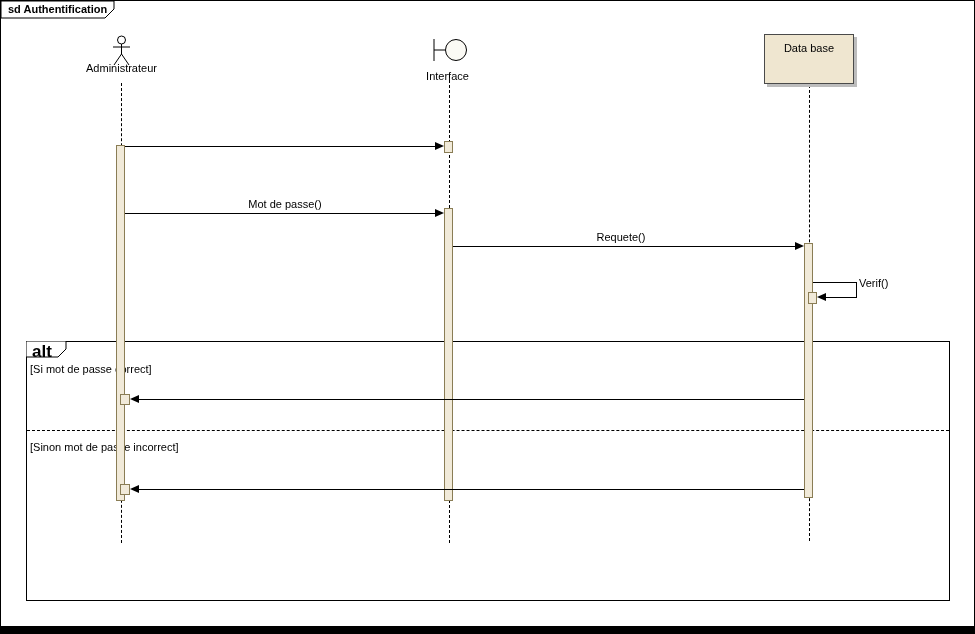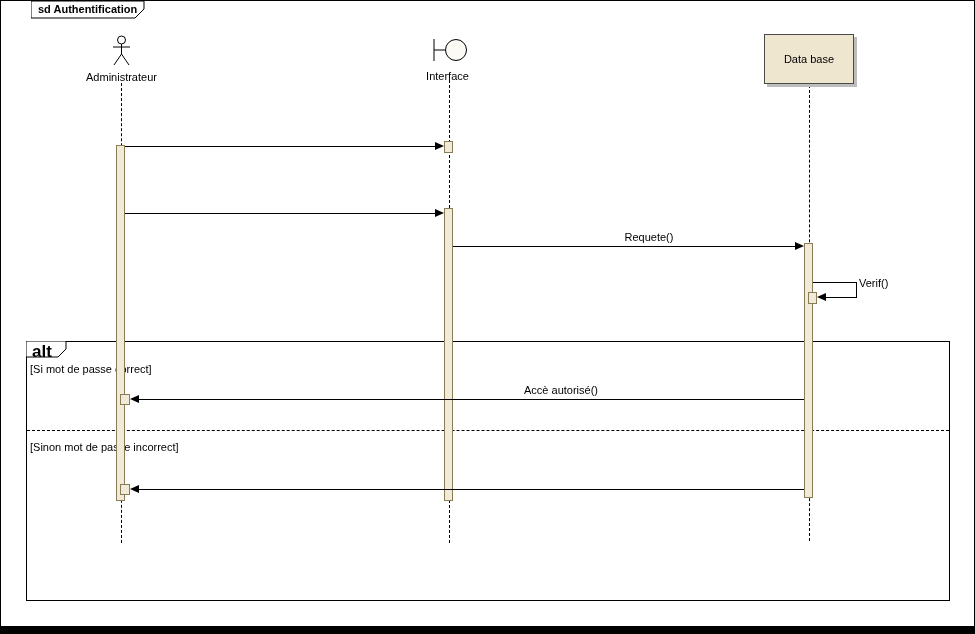--- a/index.html
+++ b/index.html
@@ -17,23 +17,23 @@
   .arrow-r { position: absolute; width: 0; height: 0;
     border-top: 4px solid transparent; border-bottom: 4px solid transparent;
     border-left: 9px solid #000; }
   .arrow-l { position: absolute; width: 0; height: 0;
     border-top: 4px solid transparent; border-bottom: 4px solid transparent;
     border-right: 9px solid #000; }
   .msg-label { position: absolute; font-size: 11px; text-align: center; white-space: nowrap; }
   .node-label { position: absolute; font-size: 11px; text-align: center; white-space: nowrap; }
   .obj-box {
     position: absolute; background: #efe6d0; border: 1px solid #4a4a4a;
-    box-shadow: 3px 3px 0 #bdbdbd; text-align: center; padding-top: 18px; font-size: 11px;
+    box-shadow: 3px 3px 0 #bdbdbd; text-align: center; padding-top: 7px; font-size: 11px;
   }
-  .frame-tab { position: absolute; left: 0; top: 0; width: 114px; height: 18px; margin-left: 30px; }
+  .frame-tab { position: absolute; left: 0; top: 0; width: 114px; height: 18px; }
   .frame-tab-text { position: absolute; left: 7px; top: 2px; font-weight: bold; font-size: 11px; white-space: nowrap; }
   .alt-frame { position: absolute; border: 1px solid #000; background: transparent; }
   .alt-tab { position: absolute; left: -1px; top: -1px; width: 41px; height: 17px; }
   .alt-tab-text { position: absolute; left: 6px; top: 1px; font-weight: bold; font-size: 17px; }
   .guard { position: absolute; font-size: 11px; white-space: nowrap; }
   .alt-divider { position: absolute; left: 0; width: 100%; height: 0; border-top: 1px dashed #000; }
   .bottom-bar { position: absolute; left: 0; bottom: 0; width: 100%; height: 7px; background: #000; }
 </style>
 </head>
 <body>
@@ -51,21 +51,21 @@
   <div class="lifeline" style="left:448px;top:74px;height:468px"></div>
   <div class="lifeline" style="left:808px;top:84px;height:456px"></div>
 
   <svg class="abs" style="left:109px;top:34px" width="23" height="32">
     <circle cx="11.5" cy="5" r="4" fill="#ffffff" stroke="#000000"></circle>
     <line x1="11.5" y1="9" x2="11.5" y2="19" stroke="#000000"></line>
     <line x1="3" y1="12" x2="20" y2="12" stroke="#000000"></line>
     <line x1="11.5" y1="19" x2="4" y2="30" stroke="#000000"></line>
     <line x1="11.5" y1="19" x2="19" y2="30" stroke="#000000"></line>
   </svg>
-  <div class="node-label" style="left:70px;top:70px;width:101px">Administrateur</div>
+  <div class="node-label" style="left:70px;top:61px;width:101px">Administrateur</div>
 
   <svg class="abs" style="left:430px;top:36px" width="38" height="27">
     <line x1="3" y1="2" x2="3" y2="24" stroke="#000000"></line>
     <line x1="3" y1="13" x2="14" y2="13" stroke="#000000"></line>
     <circle cx="25" cy="13" r="10.5" fill="#fbfaf5" stroke="#000000"></circle>
   </svg>
   <div class="node-label" style="left:396px;top:69px;width:101px">Interface</div>
 
   <div class="obj-box" style="left:763px;top:33px;width:90px;height:50px">
     <span>Data base</span>
@@ -87,34 +87,34 @@
   <div class="activation" style="left:443px;top:140px;width:9px;height:12px"></div>
   <div class="activation" style="left:443px;top:207px;width:9px;height:293px"></div>
   <div class="activation" style="left:803px;top:242px;width:9px;height:255px"></div>
   <div class="activation" style="left:807px;top:291px;width:9px;height:12px"></div>
 
   <div class="msg-line" style="left:124px;top:145px;width:310px"></div>
   <div class="arrow-r" style="left:434px;top:141px"></div>
 
   <div class="msg-line" style="left:124px;top:212px;width:310px"></div>
   <div class="arrow-r" style="left:434px;top:208px"></div>
+  <div class="msg-label" style="left:124px;top:197px;width:320px">Mot de passe()</div>
 
   <div class="msg-line" style="left:452px;top:245px;width:342px"></div>
   <div class="arrow-r" style="left:794px;top:241px"></div>
-  <div class="msg-label" style="left:472px;top:230px;width:352px">Requete()</div>
+  <div class="msg-label" style="left:444px;top:230px;width:352px">Requete()</div>
 
   <div class="msg-line" style="left:812px;top:281px;width:43px"></div>
   <div class="vline" style="left:855px;top:281px;height:16px"></div>
   <div class="msg-line" style="left:825px;top:296px;width:30px"></div>
   <div class="arrow-l" style="left:816px;top:292px"></div>
   <div class="msg-label" style="left:858px;top:276px;text-align:center">Verif()</div>
 
   <div class="msg-line" style="left:138px;top:398px;width:665px"></div>
   <div class="arrow-l" style="left:129px;top:394px"></div>
-  <div class="msg-label" style="left:250px;top:383px;width:620px">Accè autorisé()</div>
 
   <div class="msg-line" style="left:138px;top:488px;width:665px"></div>
   <div class="arrow-l" style="left:129px;top:484px"></div>
 
   <div class="activation" style="left:119px;top:393px;width:10px;height:11px"></div>
   <div class="activation" style="left:119px;top:483px;width:10px;height:11px"></div>
 
   <div class="bottom-bar"></div>
 
 </div>

